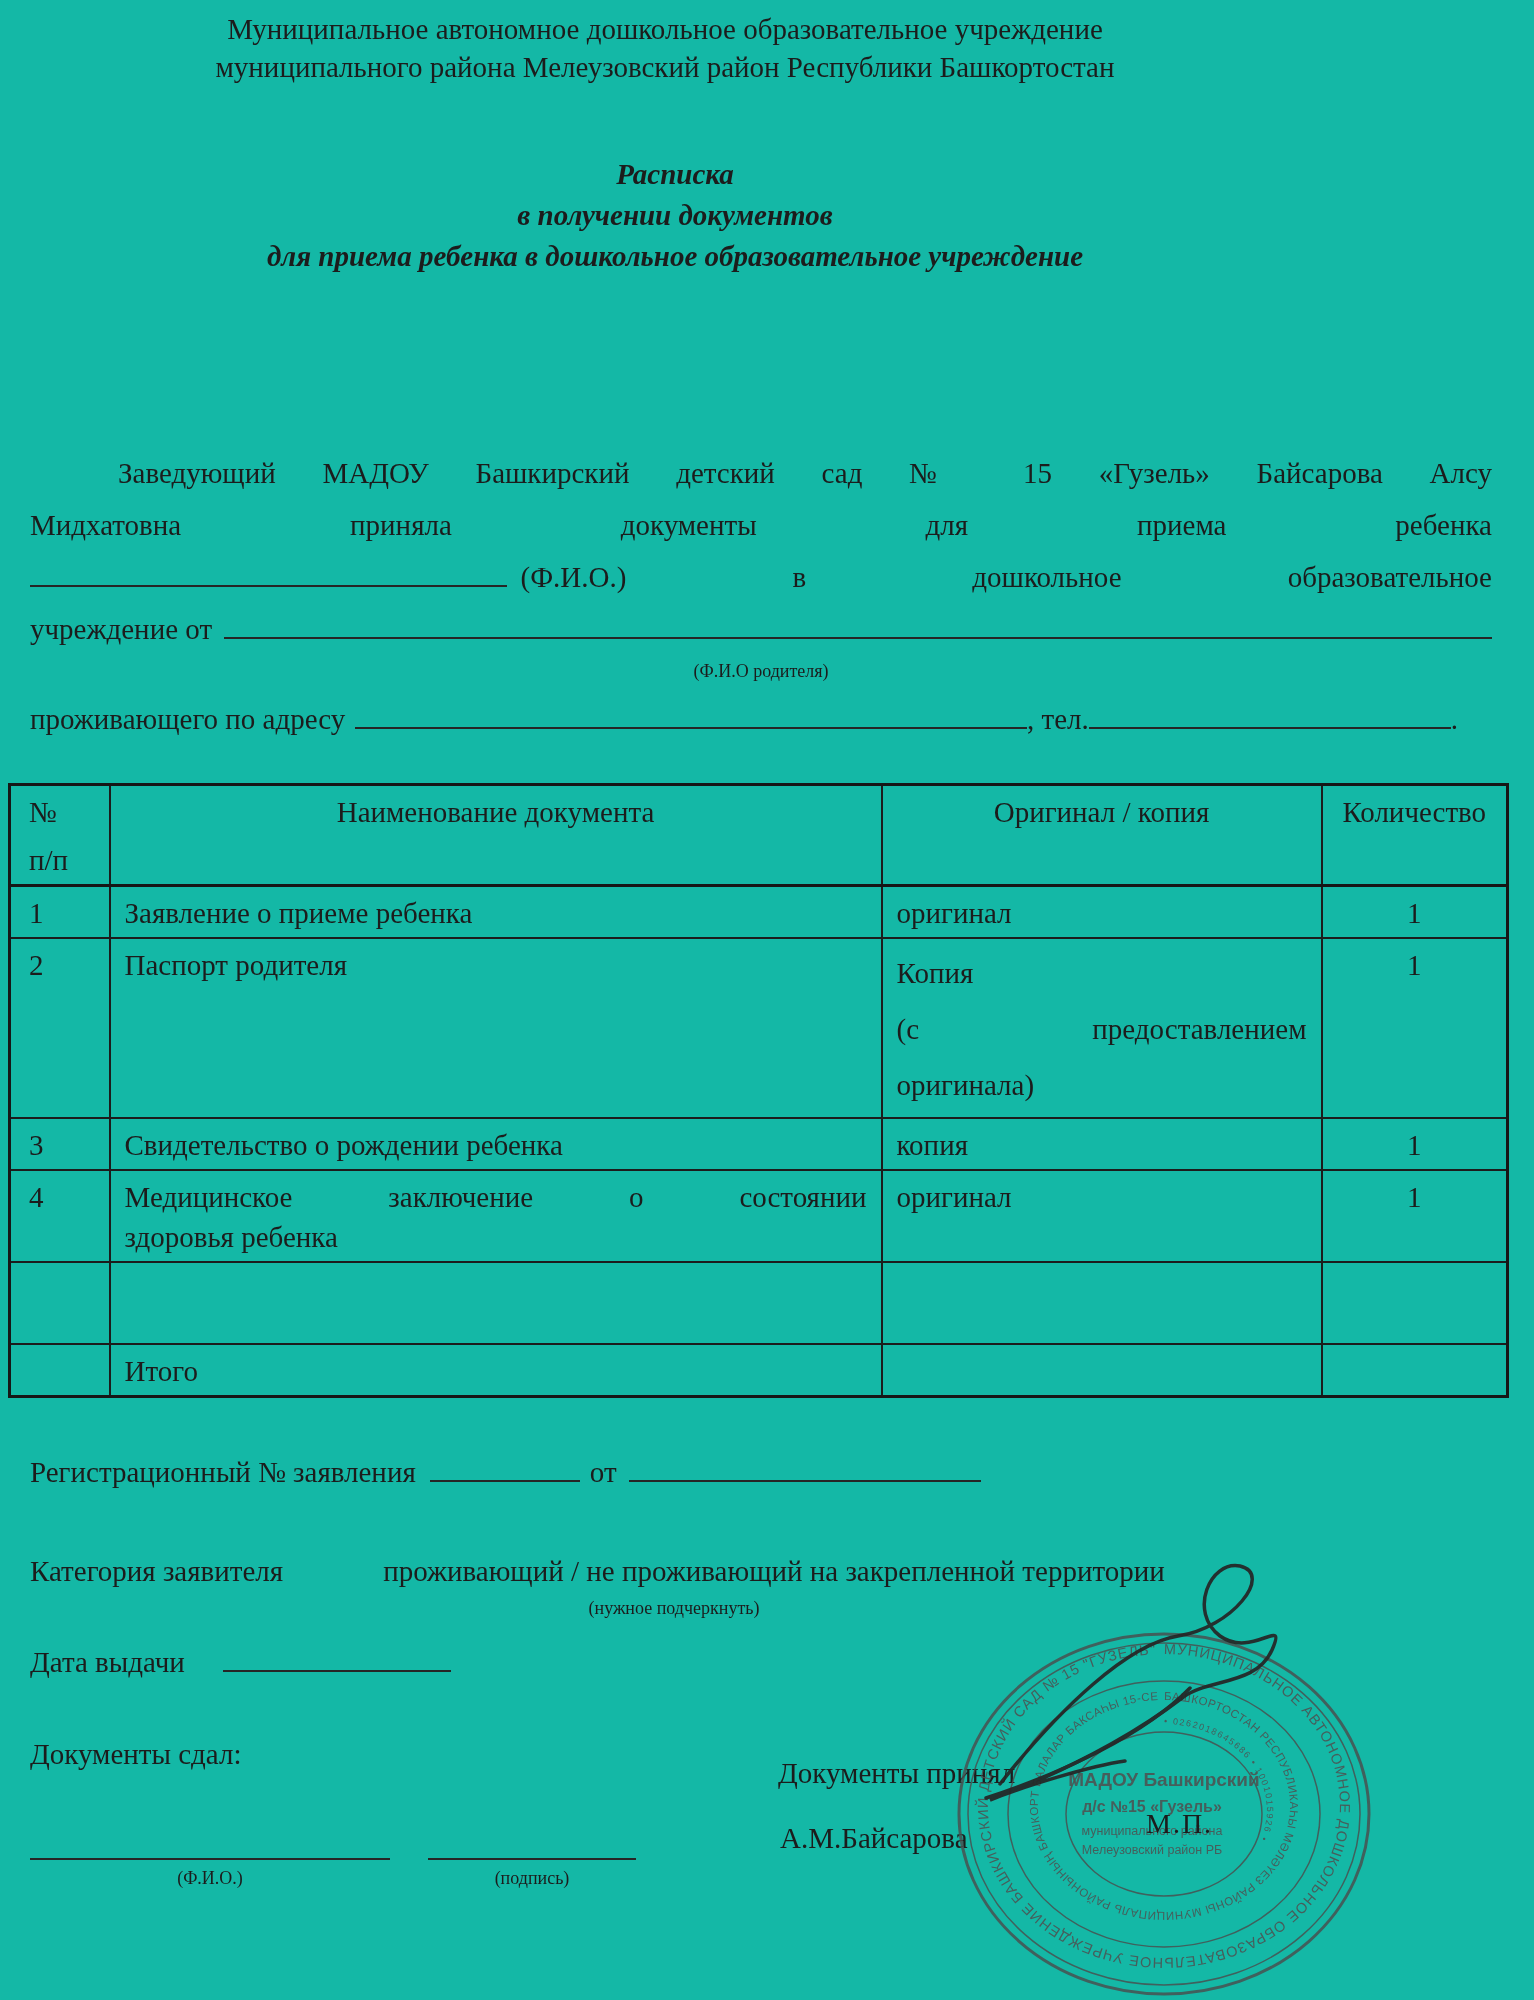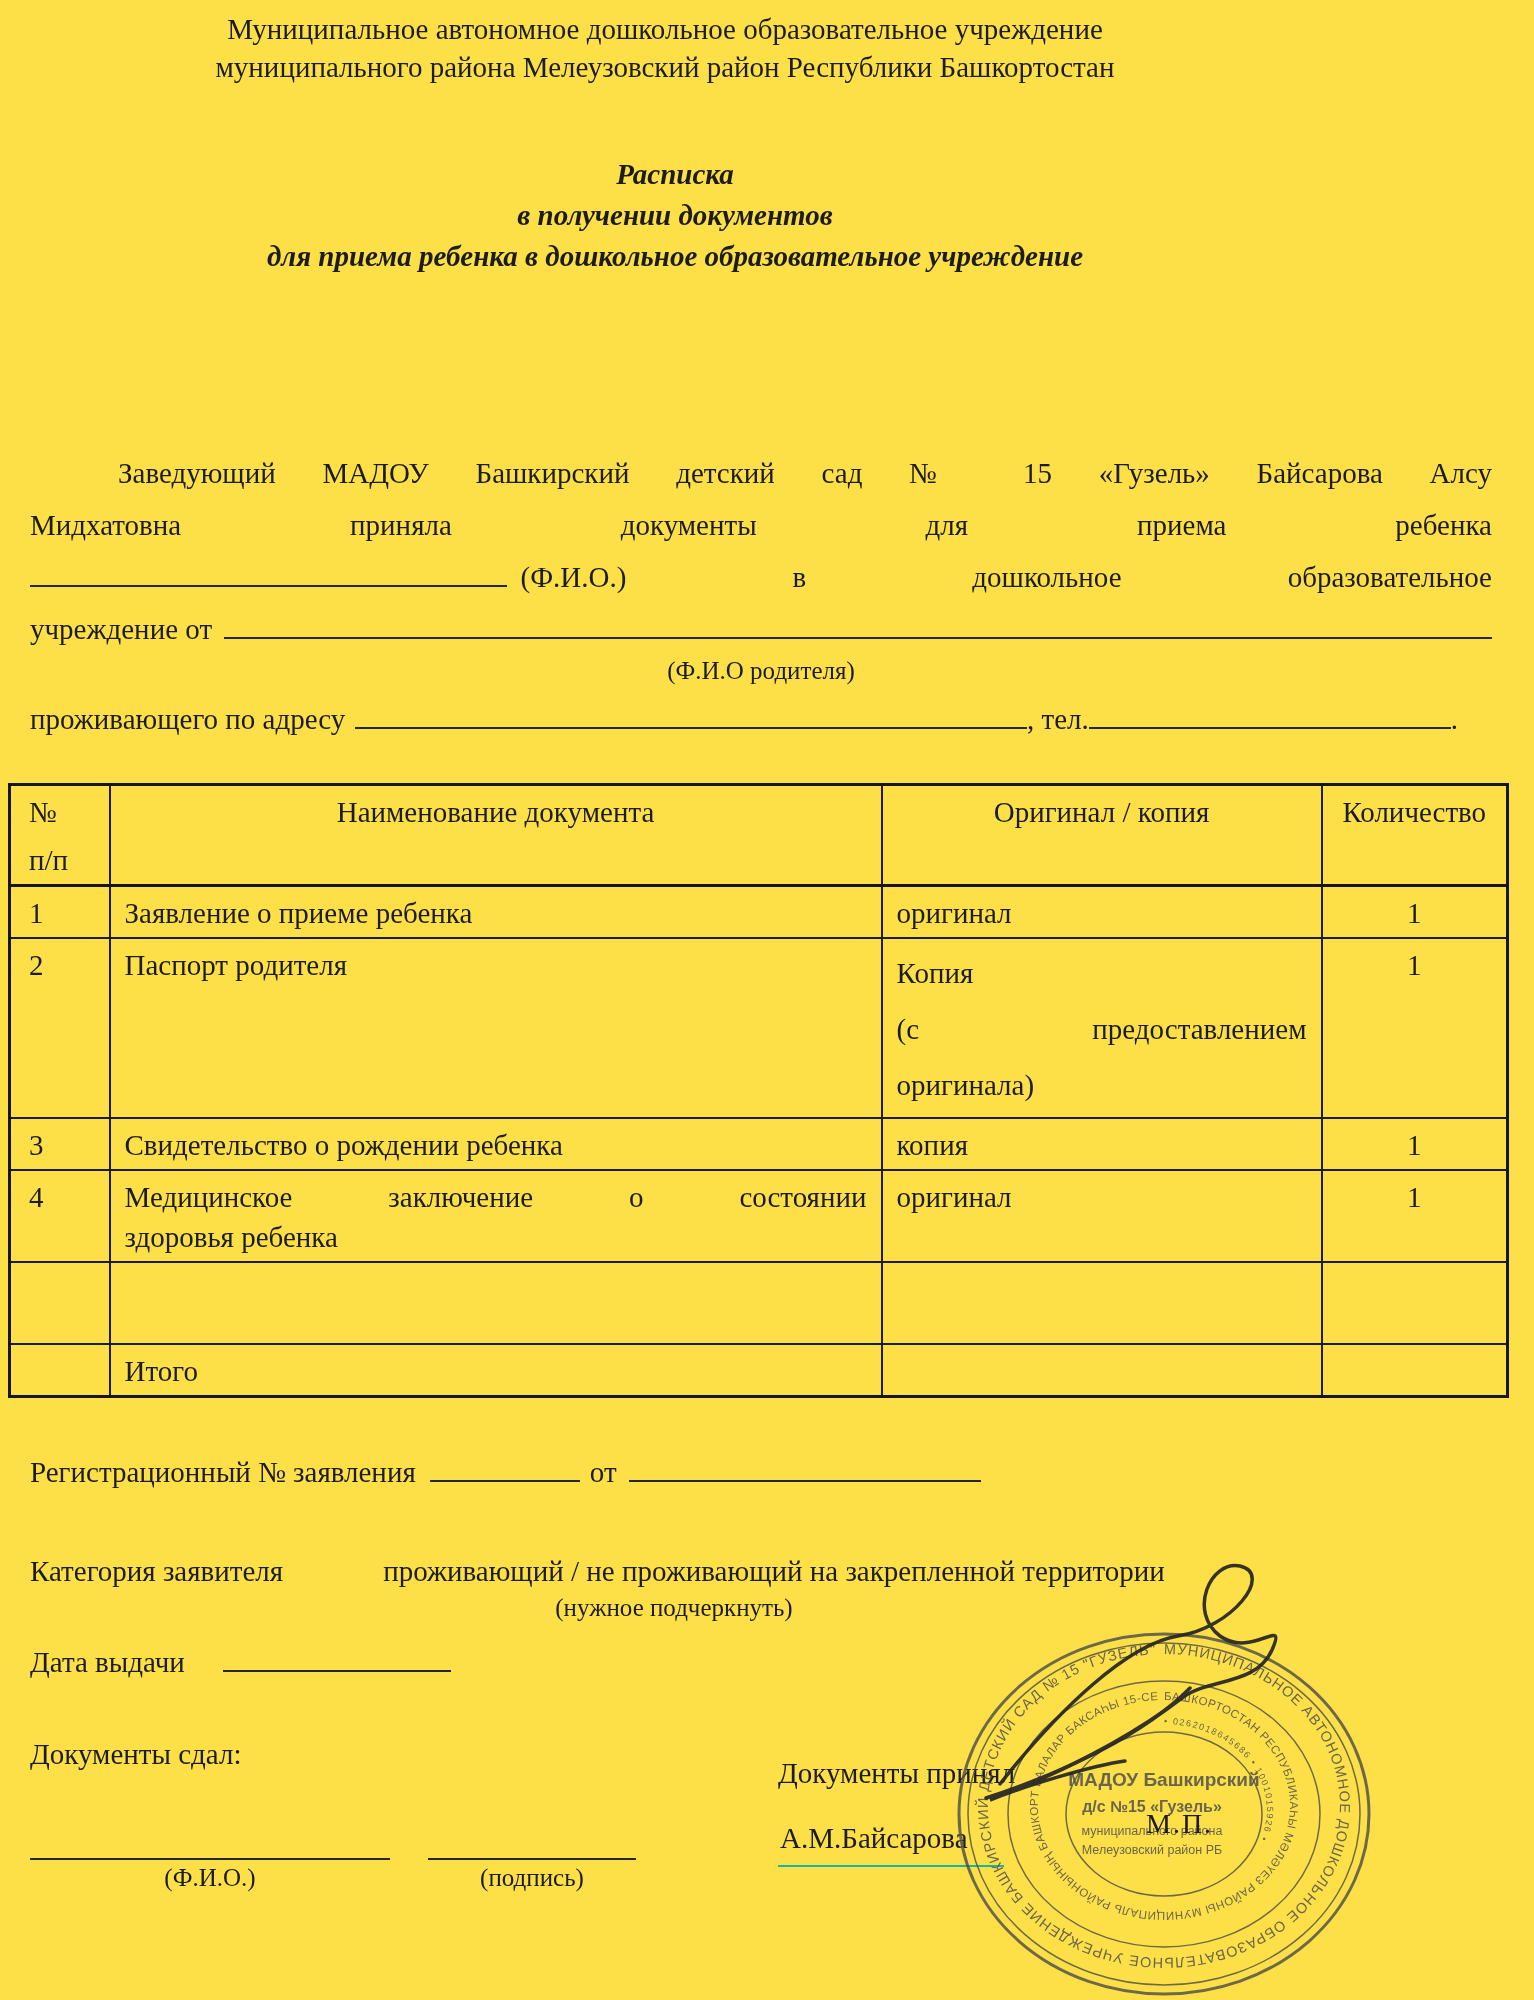--- a/index.html
+++ b/index.html
@@ -1,37 +1,37 @@
 <!DOCTYPE html>
 <html><head>
 <meta charset="utf-8">
 <style>
   * { margin:0; padding:0; box-sizing:border-box; }
   html,body { background:#ffffff; }
   .page {
     position:relative; width:1534px; height:2000px; overflow:hidden;
-    background:#fde047; color:#1c1c1c;
+    background:#14b8a6; color:#1c1c1c;
     font-family:"Liberation Serif","DejaVu Serif",serif;
     font-size:29px;
     padding:10px 30px 0 30px;
   }
   .doc-header { width:1270px; }
   .doc-header .hline { line-height:38px; text-align:center; }
   .doc-title { width:1290px; margin-top:68px; font-weight:bold;font-style:italic; }
   .doc-title .tline { line-height:41px; text-align:center; }
 
   .intro { margin-top:170px; width:1462px; }
   .iline { line-height:52px; }
   .jline { text-align:justify; text-align-last:justify; }
   .indent { text-indent:88px; }
   .flexline { display:flex; align-items:baseline; line-height:52px; }
   .blank { border-bottom:2px solid #262626; height:30px; }
   .grow { flex:1 1 auto; }
   .stretch-text { flex:1 1 auto; margin-left:14px; text-align:justify; text-align-last:justify; white-space:nowrap; }
-  .caption { font-size:25px; line-height:28px; }
+  .caption { font-size:18px; line-height:28px; }
   .parent-caption { margin-top:2px; text-align:center; }
   .addr { margin-top:8px; width:1428px; }
   .addr .b1 { flex:1 1 auto; margin-left:10px; }
   .addr .b2 { width:362px; }
 
   table.doc-table { border-collapse:collapse; table-layout:fixed; margin-top:38px; margin-left:-22px; width:1498px; border:3px solid #161616; }
   .doc-table col.c1 { width:100px; } .doc-table col.c2 { width:772px; }
   .doc-table col.c3 { width:440px; } .doc-table col.c4 { width:186px; }
   .doc-table th, .doc-table td { border:2px solid #1c1c1c; vertical-align:top; font-weight:normal; text-align:left; padding:6px 14px 4px 14px; line-height:40px; }
   .doc-table tr.hrow { height:92px; }

